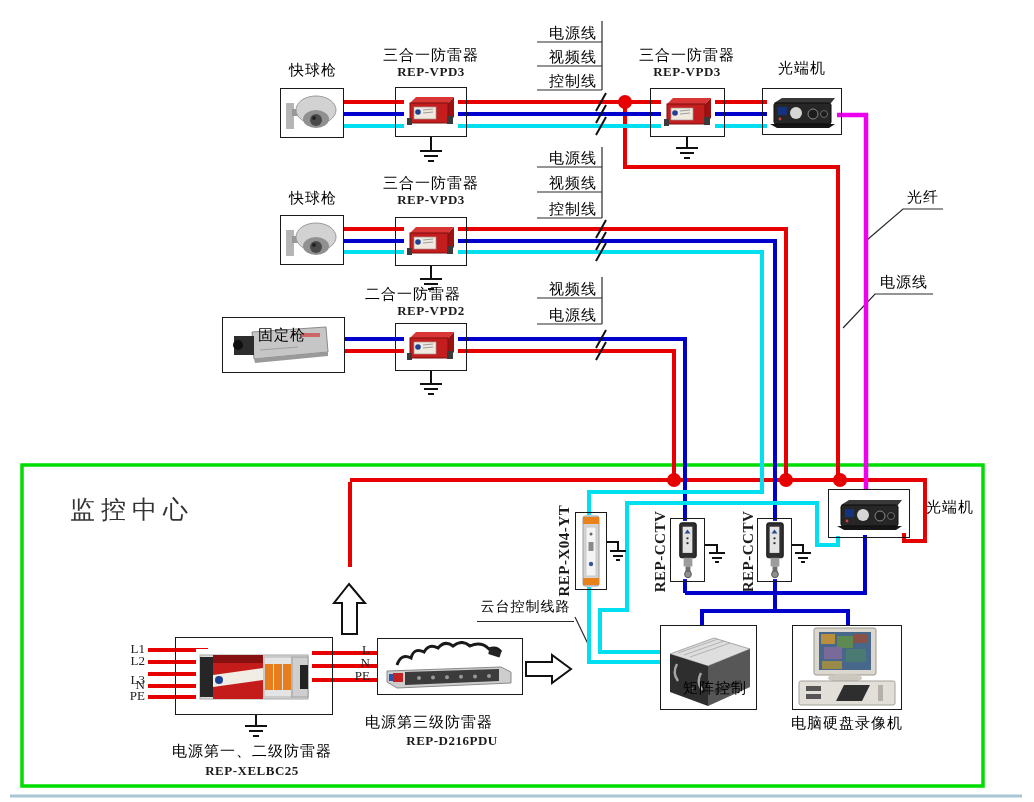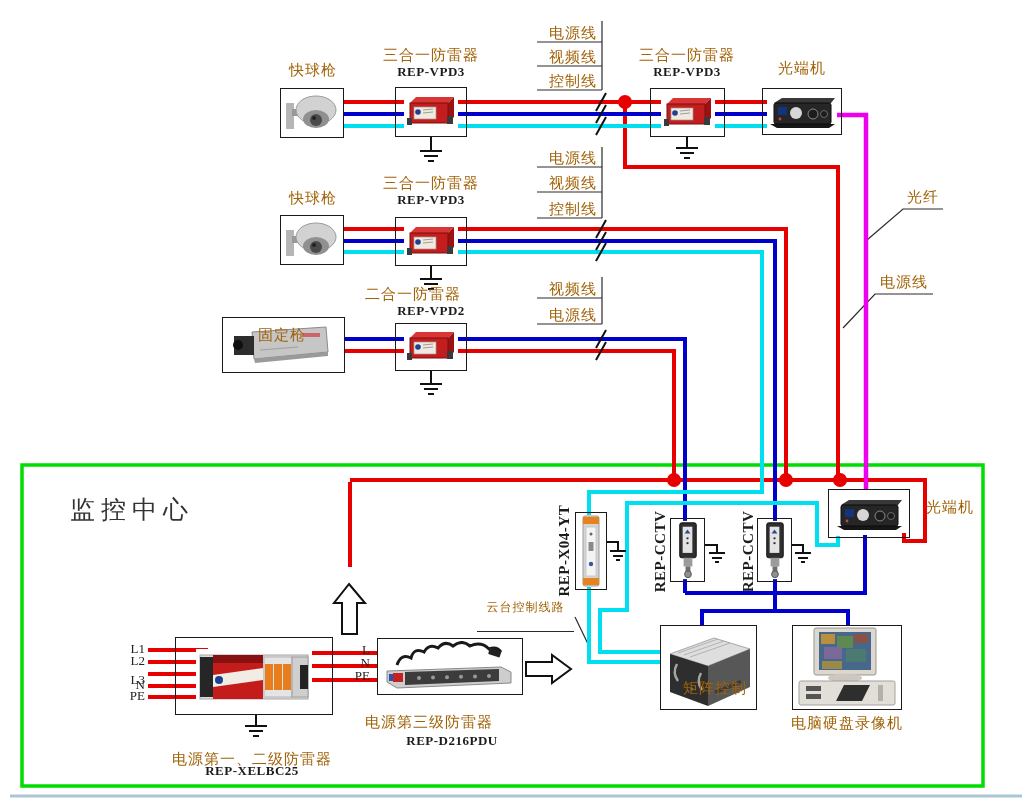--- a/index.html
+++ b/index.html
@@ -2,31 +2,31 @@
 <html><head>
 <meta charset="utf-8">
 <style>
   html,body{margin:0;padding:0;background:#fff;}
   #canvas{position:relative;width:1034px;height:802px;background:#fff;overflow:hidden;
           font-family:"Liberation Serif","DejaVu Serif",serif;}
   #wires{position:absolute;left:0;top:0;}
   .box{position:absolute;border:1.6px solid #1a1a1a;box-sizing:border-box;
        display:flex;align-items:center;justify-content:center;background:transparent;}
   .box.opaque{background:#fff;}
-  .lbl{position:absolute;font-size:15px;line-height:16px;color:#a16207;white-space:nowrap;
+  .lbl{position:absolute;font-size:15px;line-height:16px;color:#000000;white-space:nowrap;
        letter-spacing:1px;}
   .c{text-align:center;}
   .r{text-align:right;letter-spacing:1px;}
   .model{font-size:13px;color:#1c1c1c;letter-spacing:0.5px;font-weight:600;}
   .vlbl{position:absolute;width:90px;height:17px;line-height:17px;text-align:center;
         font-size:15px;color:#1c1c1c;font-weight:600;letter-spacing:0.5px;
         transform:rotate(-90deg);transform-origin:center;white-space:nowrap;}
   .tiny{font-size:13px;line-height:11px;letter-spacing:0;color:#222;}
   .title-big{font-size:25px;letter-spacing:6px;color:#333;}
-  .underlined{border-bottom:1.2px solid #2a2a2a;font-size:12px;padding-bottom:16px;}
+  .underlined{border-bottom:1.2px solid #2a2a2a;font-size:14px;padding-bottom:6px;}
 </style>
 </head>
 <body>
 
 <div id="canvas">
 
 <svg id="wires" width="1034" height="802" viewBox="0 0 1034 802">
   <rect x="22" y="465" width="961" height="321" fill="none" stroke="#00dd00" stroke-width="3.5"></rect>
   <path d="M10,796 H1022" stroke="#a9c6d6" stroke-width="3" fill="none"></path>
 
@@ -354,21 +354,21 @@
 
 <div class="vlbl" style="left:519px;top:543px;">REP-X04-YT</div>
 <div class="vlbl" style="left:615px;top:543px;">REP-CCTV</div>
 <div class="vlbl" style="left:703px;top:543px;">REP-CCTV</div>
 
 <div class="lbl c underlined" style="left:477px;top:599px;width:97px;">云台控制线路</div>
 
 <div class="lbl c" style="left:665px;top:680px;width:100px;">矩阵控制</div>
 <div class="lbl c" style="left:782px;top:715px;width:130px;">电脑硬盘录像机</div>
 
-<div class="lbl c" style="left:152px;top:743px;width:200px;margin-top:8px;">电源第一、二级防雷器</div>
+<div class="lbl c" style="left:152px;top:743px;width:200px;">电源第一、二级防雷器</div>
 <div class="lbl c model" style="left:152px;top:763px;width:200px;">REP-XELBC25</div>
 <div class="lbl c" style="left:356px;top:714px;width:146px;">电源第三级防雷器</div>
 <div class="lbl c model" style="left:379px;top:733px;width:146px;">REP-D216PDU</div>
 
 <div class="lbl r tiny" style="left:119px;top:643px;width:26px;">L1</div>
 <div class="lbl r tiny" style="left:119px;top:655px;width:26px;">L2</div>
 <div class="lbl r tiny" style="left:119px;top:674px;width:26px;">L3</div>
 <div class="lbl r tiny" style="left:119px;top:679px;width:26px;">N</div>
 <div class="lbl r tiny" style="left:119px;top:690px;width:26px;">PE</div>
 <div class="lbl r tiny" style="left:346px;top:644px;width:24px;">L</div>

